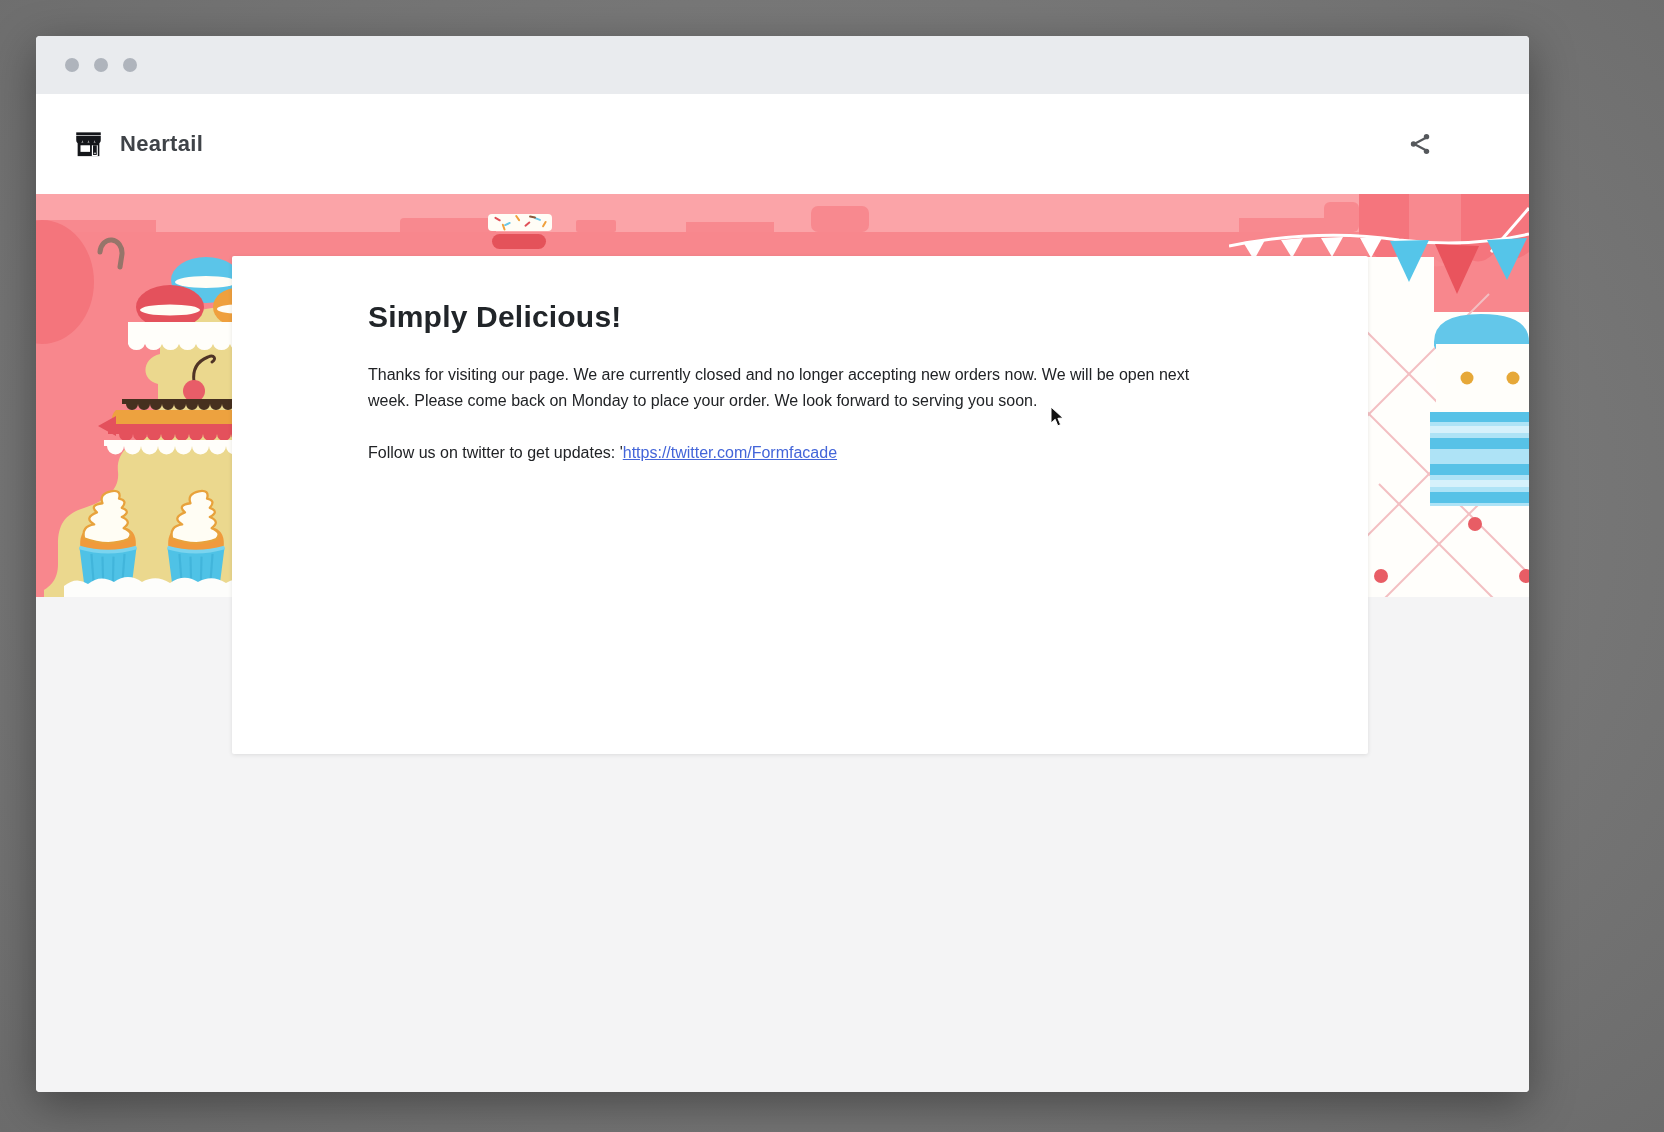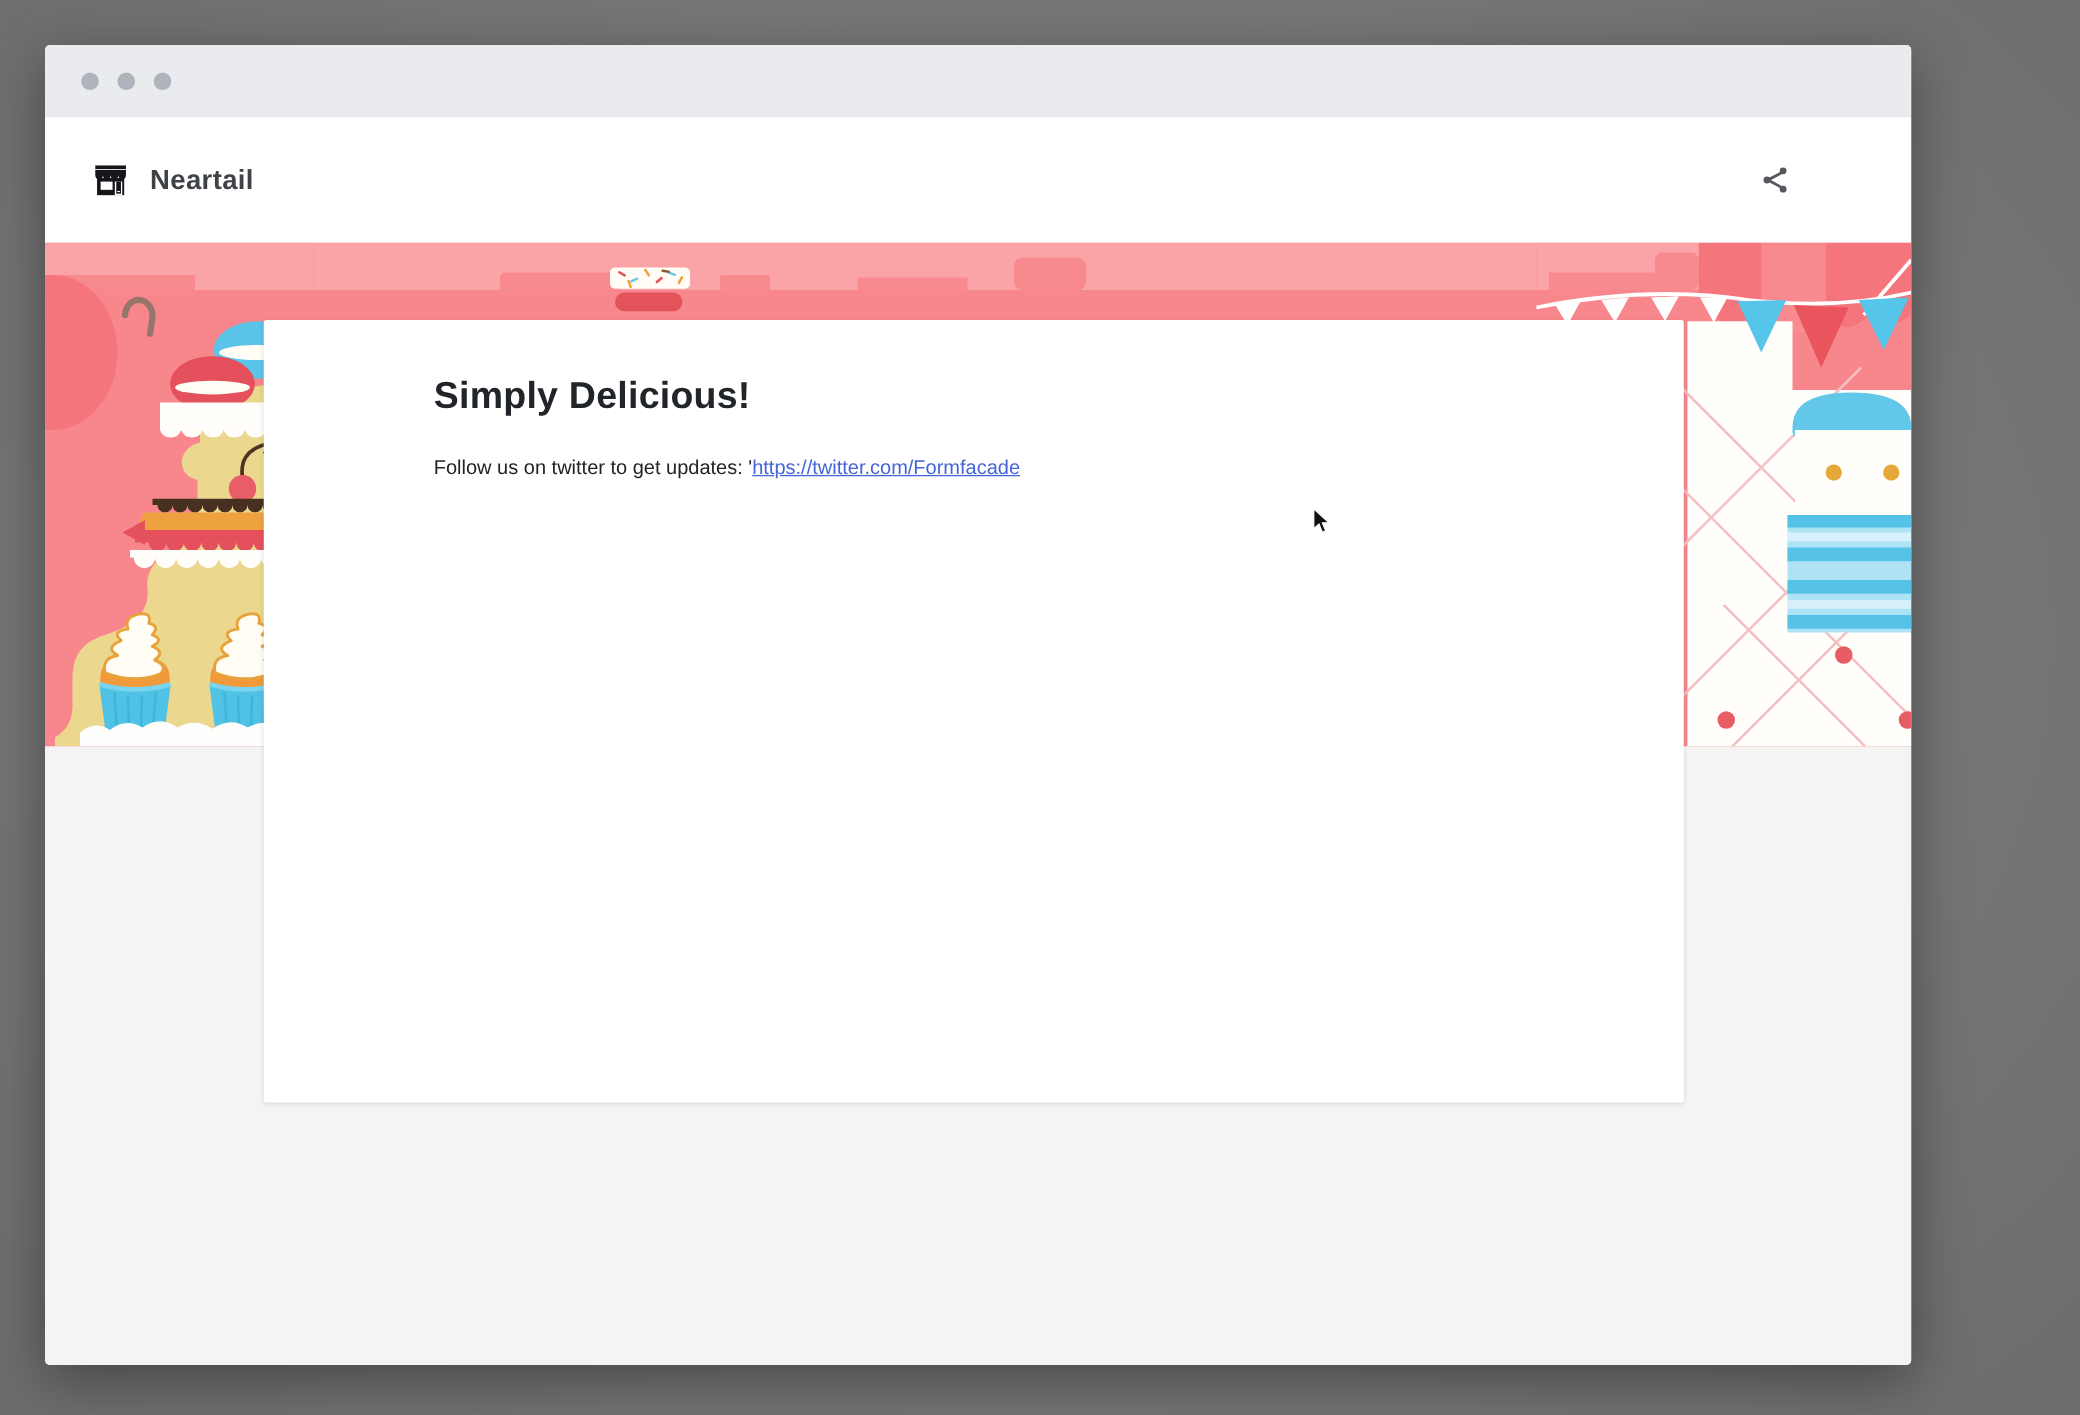--- a/index.html
+++ b/index.html
@@ -44,28 +44,28 @@
   .sprinkle-cake{position:absolute;left:452px;top:20px;width:64px;}
   .sprinkle-layer{position:relative;width:64px;height:17px;background:#FFFDF6;border-radius:4px;overflow:hidden;}
   .sprinkle-layer i{position:absolute;width:7px;height:2.4px;border-radius:2px;display:block;}
   .red-capsule{margin:3px 0 0 4px;width:54px;height:15px;border-radius:8px;background:#E4525A;}
   .scene{position:absolute;top:0;height:403px;z-index:1;}
   .scene.left{left:0;width:215px;}
   .scene.right{right:0;width:300px;}
   .scene svg{display:block;width:100%;height:100%;}
   
   .card{
-    position:absolute;left:175px;top:62px;width:1136px;height:626px;
+    position:absolute;left:196px;top:62px;width:1136px;height:498px;
     background:#fff;z-index:2;border-radius:2px;
     box-shadow:0 1px 4px rgba(0,0,0,.10);
     padding:44px 150px 0 136px;
   }
   .card h1{font-size:30px;font-weight:700;color:#212529;letter-spacing:.2px;margin-bottom:28px;}
   .card p{font-size:16px;color:#212326;line-height:26px;max-width:860px;}
-  .card .follow{}
+  .card .follow{margin-top:26px;}
   .card a{color:var(--link-blue);text-decoration:underline;}
   
   .footer{position:absolute;left:0;top:403px;width:100%;display:flex;flex-direction:column;align-items:center;}
   .avatar{margin-top:211px;width:74px;height:74px;border-radius:50%;background:#FDFDFD;border:3px solid #fff;
     box-shadow:0 0 0 1px rgba(0,0,0,.03);display:flex;align-items:center;justify-content:center;}
   .avatar svg{width:40px;height:40px;}
   .tagline{margin-top:27px;font-size:17px;color:#5F6469;letter-spacing:.3px;}
   .copyright{margin-top:26px;font-size:14.5px;color:#878D93;letter-spacing:.2px;}
   .copyright a{color:var(--footer-link);font-weight:700;text-decoration:underline;}
   
@@ -218,20 +218,21 @@
           <rect x="201" y="286" width="99" height="7" fill="#D6F1FB"></rect>
           <circle cx="246" cy="330" r="7" fill="#E85D65"></circle>
           <circle cx="152" cy="382" r="7" fill="#E85D65"></circle>
           <circle cx="297" cy="382" r="7" fill="#E85D65"></circle>
         </svg>
       </div>
     </div>
 
     <div class="card">
       <h1>Simply Delicious!</h1>
+      <p>Thanks for visiting our page. We are currently closed and no longer accepting new orders now. We will be open next week. Please come back on Monday to place your order. We look forward to serving you soon.</p>
       <p class="follow"><span>Follow us on twitter to get updates: '</span><a href="#">https://twitter.com/Formfacade</a></p>
     </div>
 
 
   </div>
 
   <svg class="cursor" width="16" height="22" viewBox="0 0 16 22">
     <path d="M1,1 L1,17 L5.2,13.3 L7.8,19.8 L10.6,18.6 L7.9,12.3 L13,12 Z" fill="#111" stroke="#fff" stroke-width="1"></path>
   </svg>
 

